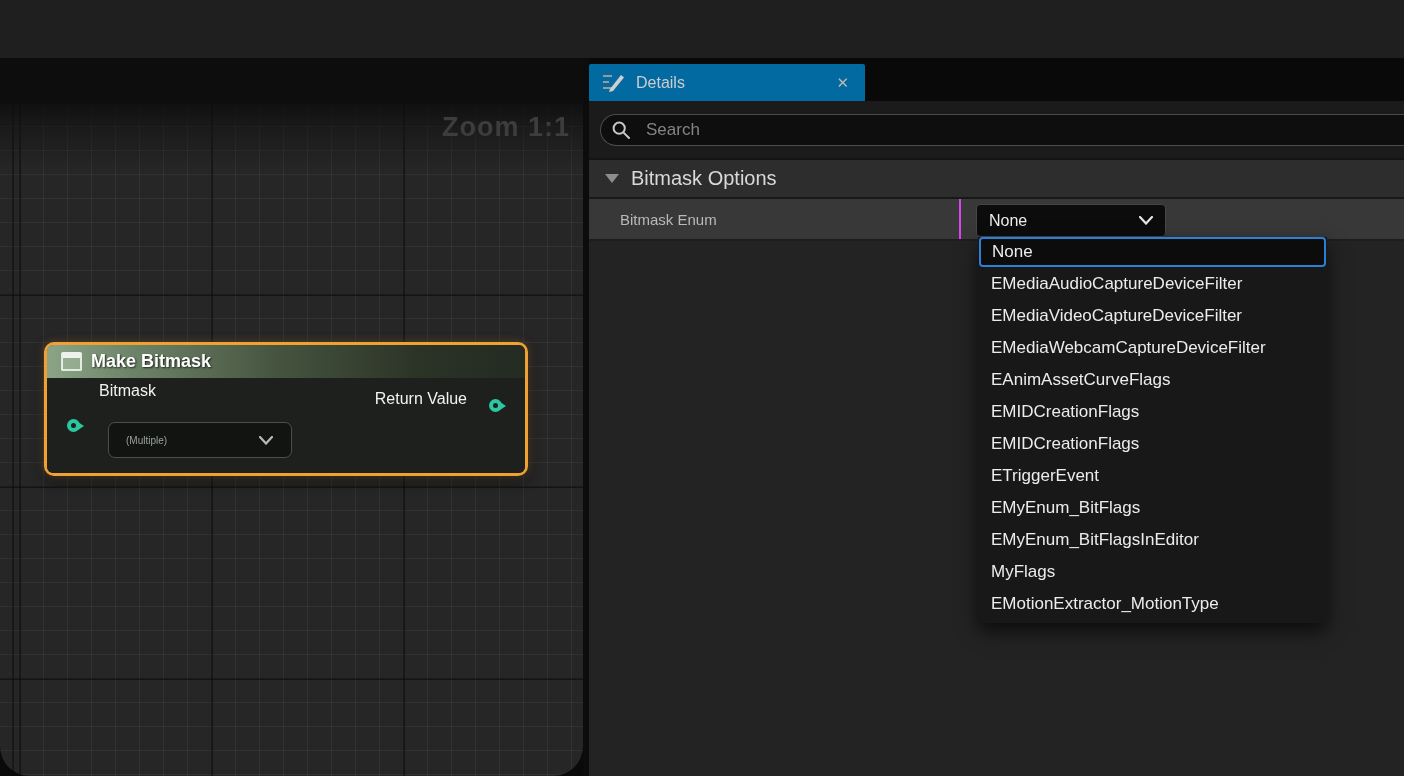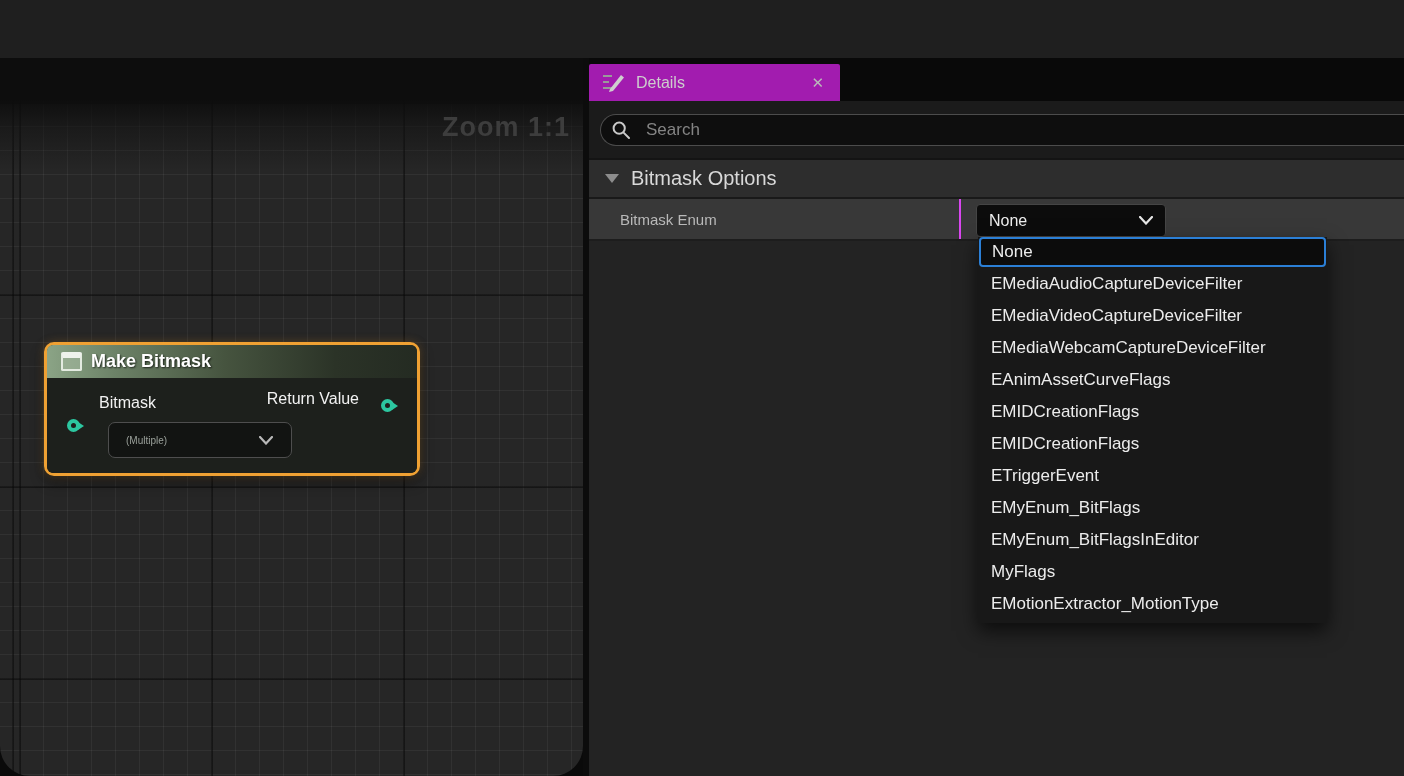--- a/index.html
+++ b/index.html
@@ -21,54 +21,54 @@
     background-position: 19px 0, 0 44px, 19px 0, 0 20px;
     border-radius: 30px;
   }
   .graph-shade { position:absolute; left:0; top:0; width:100%; height:120px; pointer-events:none;
     background:linear-gradient(180deg, #0d0d0d 0px, #0d0d0d 42px, rgba(13,13,13,.85) 47px,
                rgba(18,18,18,.55) 72px, rgba(38,38,38,0) 112px); }
   .zoom-indicator { position:absolute; top:54px; right:13px; font-size:27px; font-weight:bold;
     color:#3d3d3d; letter-spacing:1px; }
 
   
-  .bp-node { position:absolute; left:44px; top:284px; width:376px; height:134px;
+  .bp-node { position:absolute; left:44px; top:284px; width:484px; height:134px;
     border:3px solid #efa133; border-radius:10px; background:#1d201c;
     box-shadow:0 0 10px rgba(239,161,51,.25), 0 6px 14px rgba(0,0,0,.45); }
   .bp-header { position:relative; height:33px; border-radius:6px 6px 0 0;
     background:linear-gradient(90deg, #8ba486 0%, #6d8368 18%, #46543f 48%, #2b3327 78%, #242b22 100%);
     display:flex; align-items:center; }
   .bp-node-icon { width:21px; height:19px; margin-left:14px;
     border:2px solid #e4ebe1; border-top:6px solid #eef2ec; border-radius:2px;
     background:rgba(175,195,170,.45); }
   .bp-title { margin-left:9px; font-size:18px; font-weight:bold; color:#fff;
     text-shadow:1px 1px 2px rgba(0,0,0,.7); }
   .bp-body { position:relative; height:95px; background:#1d201c; border-radius:0 0 6px 6px; }
   .pin { position:absolute; width:13px; height:13px; border:4px solid #2cc7a0; border-radius:50%; }
   .pin::after { content:""; position:absolute; left:100%; top:50%; margin-top:-4px; margin-left:2px;
     border-left:6px solid #2cc7a0; border-top:4px solid transparent; border-bottom:4px solid transparent; }
   .pin-in  { left:20px; top:41px; }
   .pin-out { right:23px; top:21px; }
   .pin-label { position:absolute; font-size:16px; color:#f2f2f2; }
-  .lbl-in  { left:52px; top:16px; }
+  .lbl-in  { left:52px; top:4px; }
   .lbl-out { right:58px; top:12px; }
   .multi-dd { position:absolute; left:61px; top:44px; width:184px; height:36px;
     background:#121412; border:1px solid #4e4e4e; border-radius:7px;
     display:flex; align-items:center; }
   .multi-dd-text { flex:1; padding-left:17px; font-size:10px; color:#9aa09a; }
   .chev { width:14px; height:9px; margin-right:18px; }
 
   
   .panel-divider { position:absolute; left:583px; top:58px; width:6px; height:718px; background:#0c0c0c; }
 
   
   .details-panel { position:absolute; left:589px; top:58px; width:815px; height:718px;
     background:#232323; display:flex; flex-direction:column; }
   .dp-tabzone { height:43px; background:#090909; display:flex; align-items:flex-end; }
-  .dp-tab { width:251px; height:37px; background:#a21caf; display:flex; align-items:center;
+  .dp-tab { width:276px; height:37px; background:#0369a1; display:flex; align-items:center;
     border-radius:2px 2px 0 0; }
   .dp-tab-icon { margin-left:11px; width:26px; height:24px; }
   .dp-tab-label { flex:1; margin-left:10px; font-size:16px; color:#cdcdcd; }
   .dp-tab-close { margin-right:16px; font-size:15px; color:#b9b9b9; cursor:pointer; }
   .dp-searchrow { height:57px; background:#1b1b1b; position:relative; }
   .dp-search { position:absolute; left:11px; top:13px; right:-2px; height:32px;
     background:#0e0e0e; border:1px solid #4c4c4c; border-right:none;
     border-radius:16px 0 0 16px; display:flex; align-items:center; }
   .dp-search-icon { margin-left:10px; width:20px; height:20px; flex:none; }
   .dp-search input { flex:1; margin-left:15px; background:transparent; border:none; outline:none;

